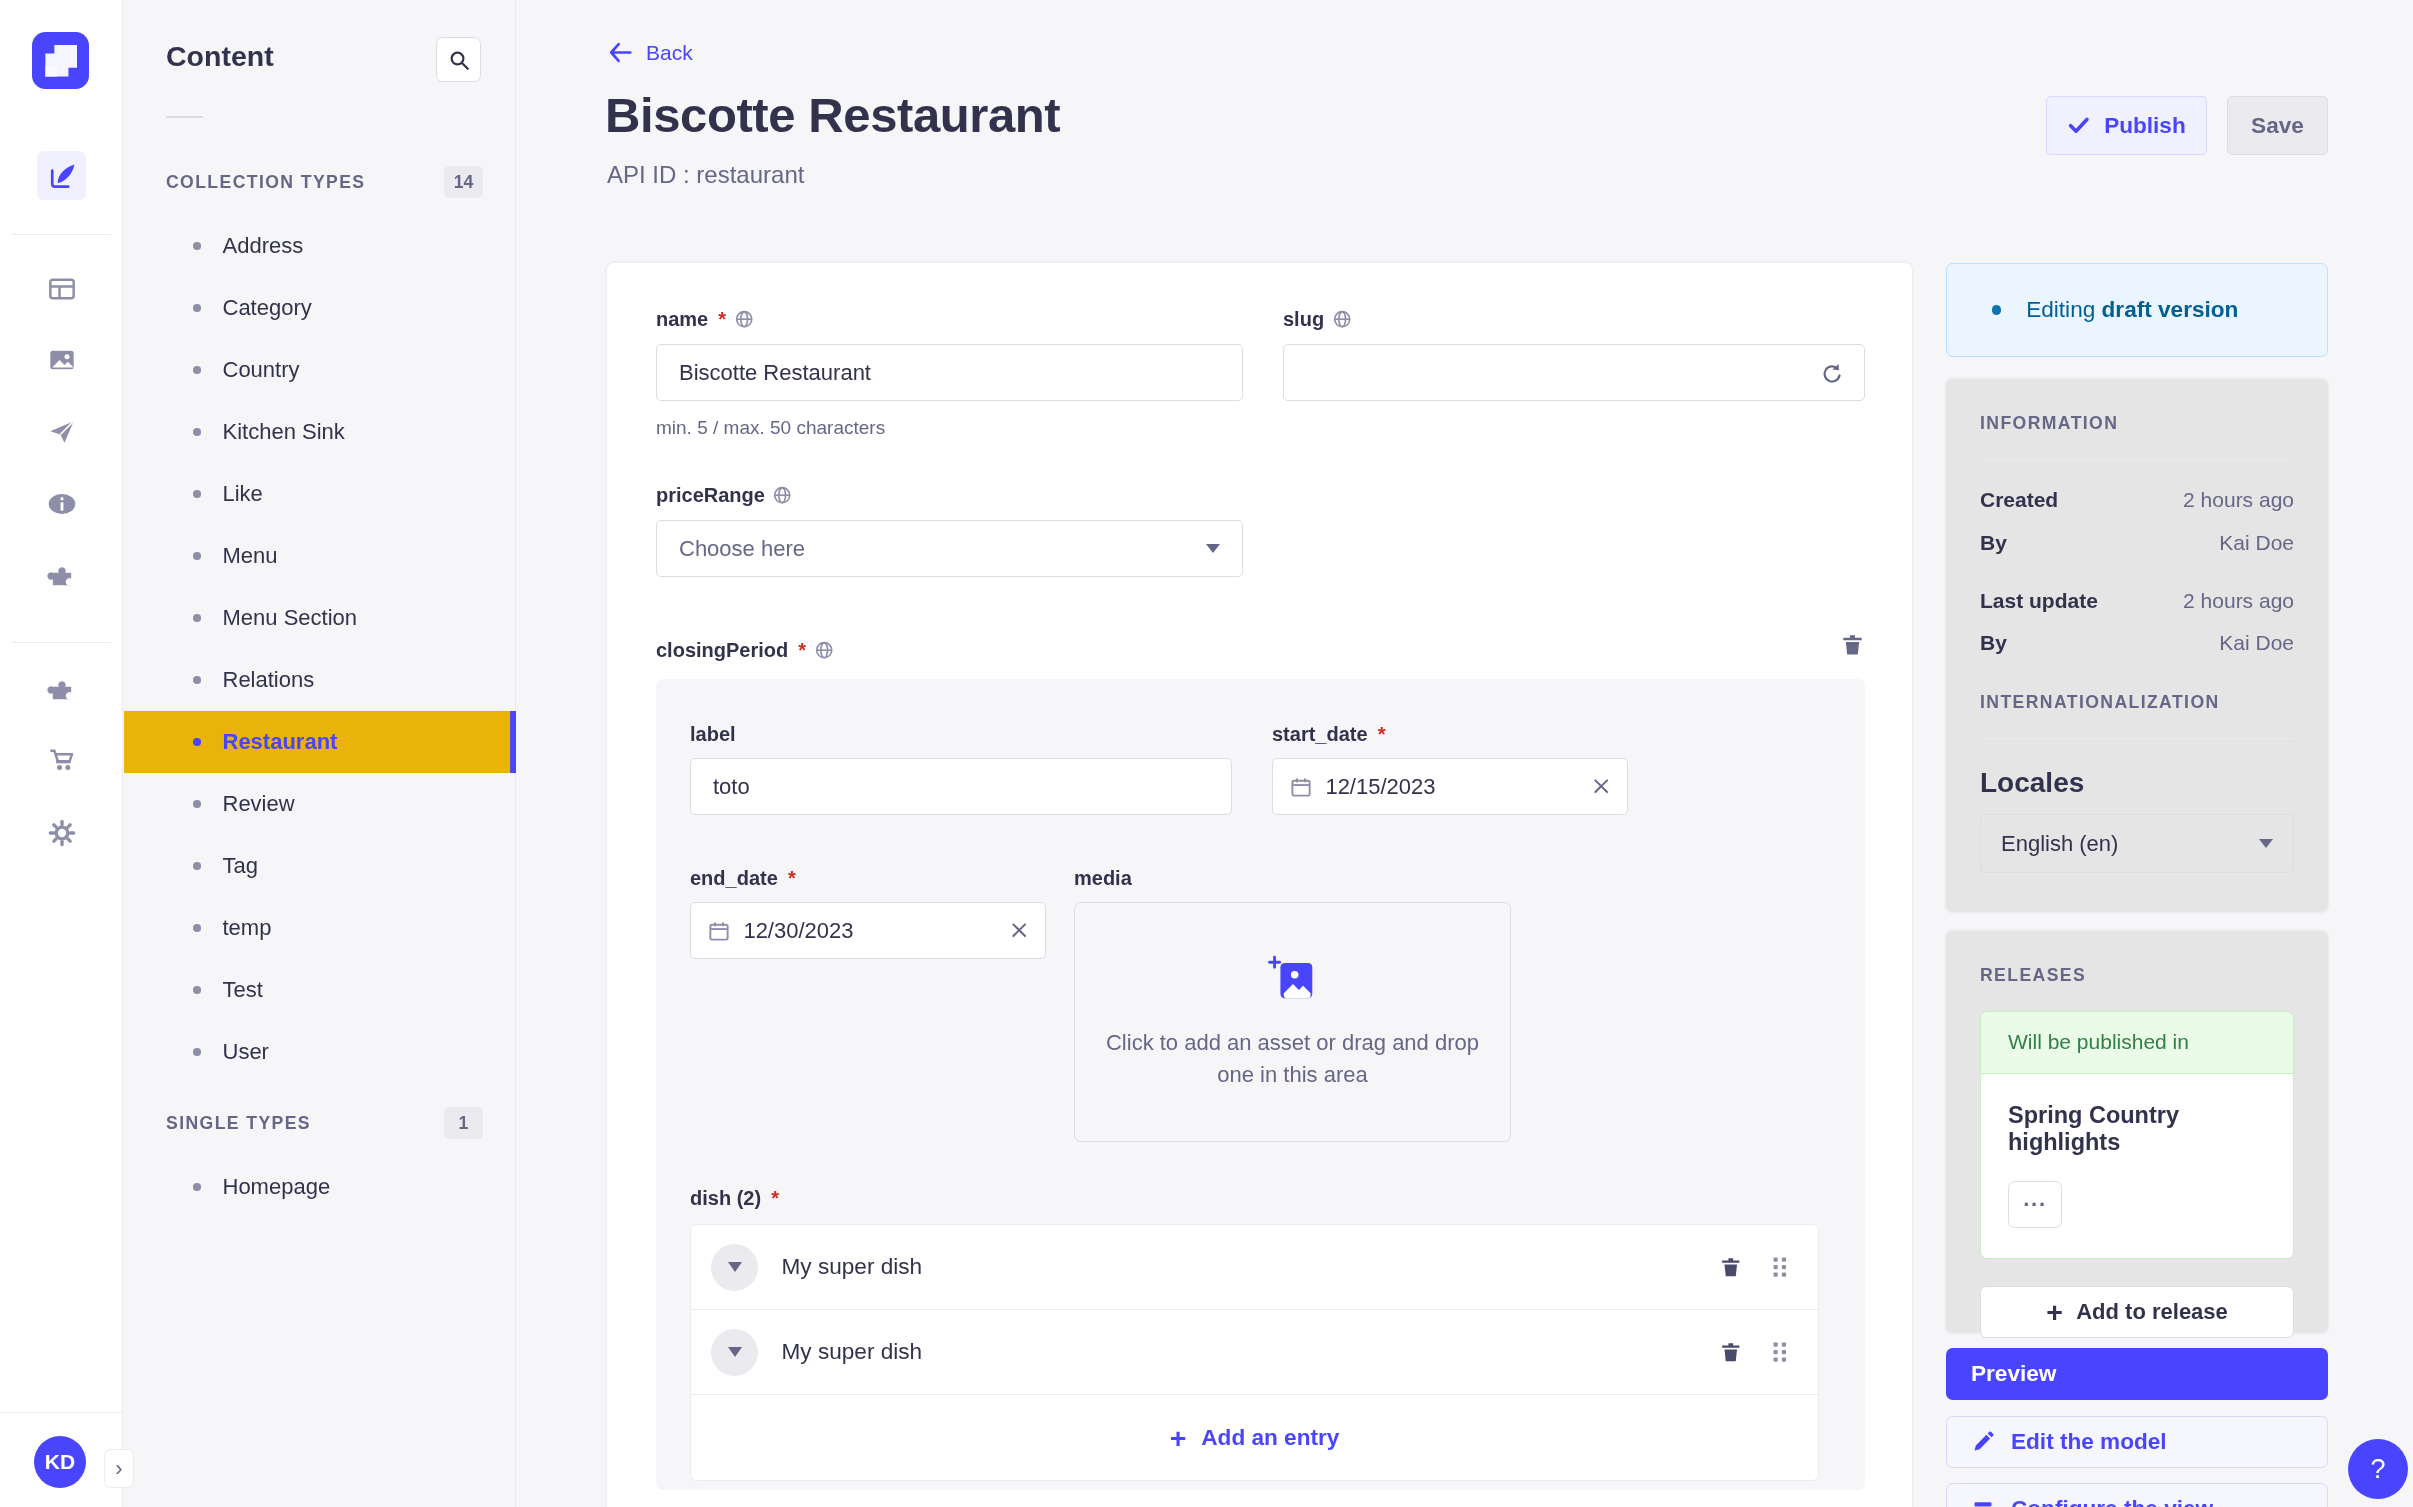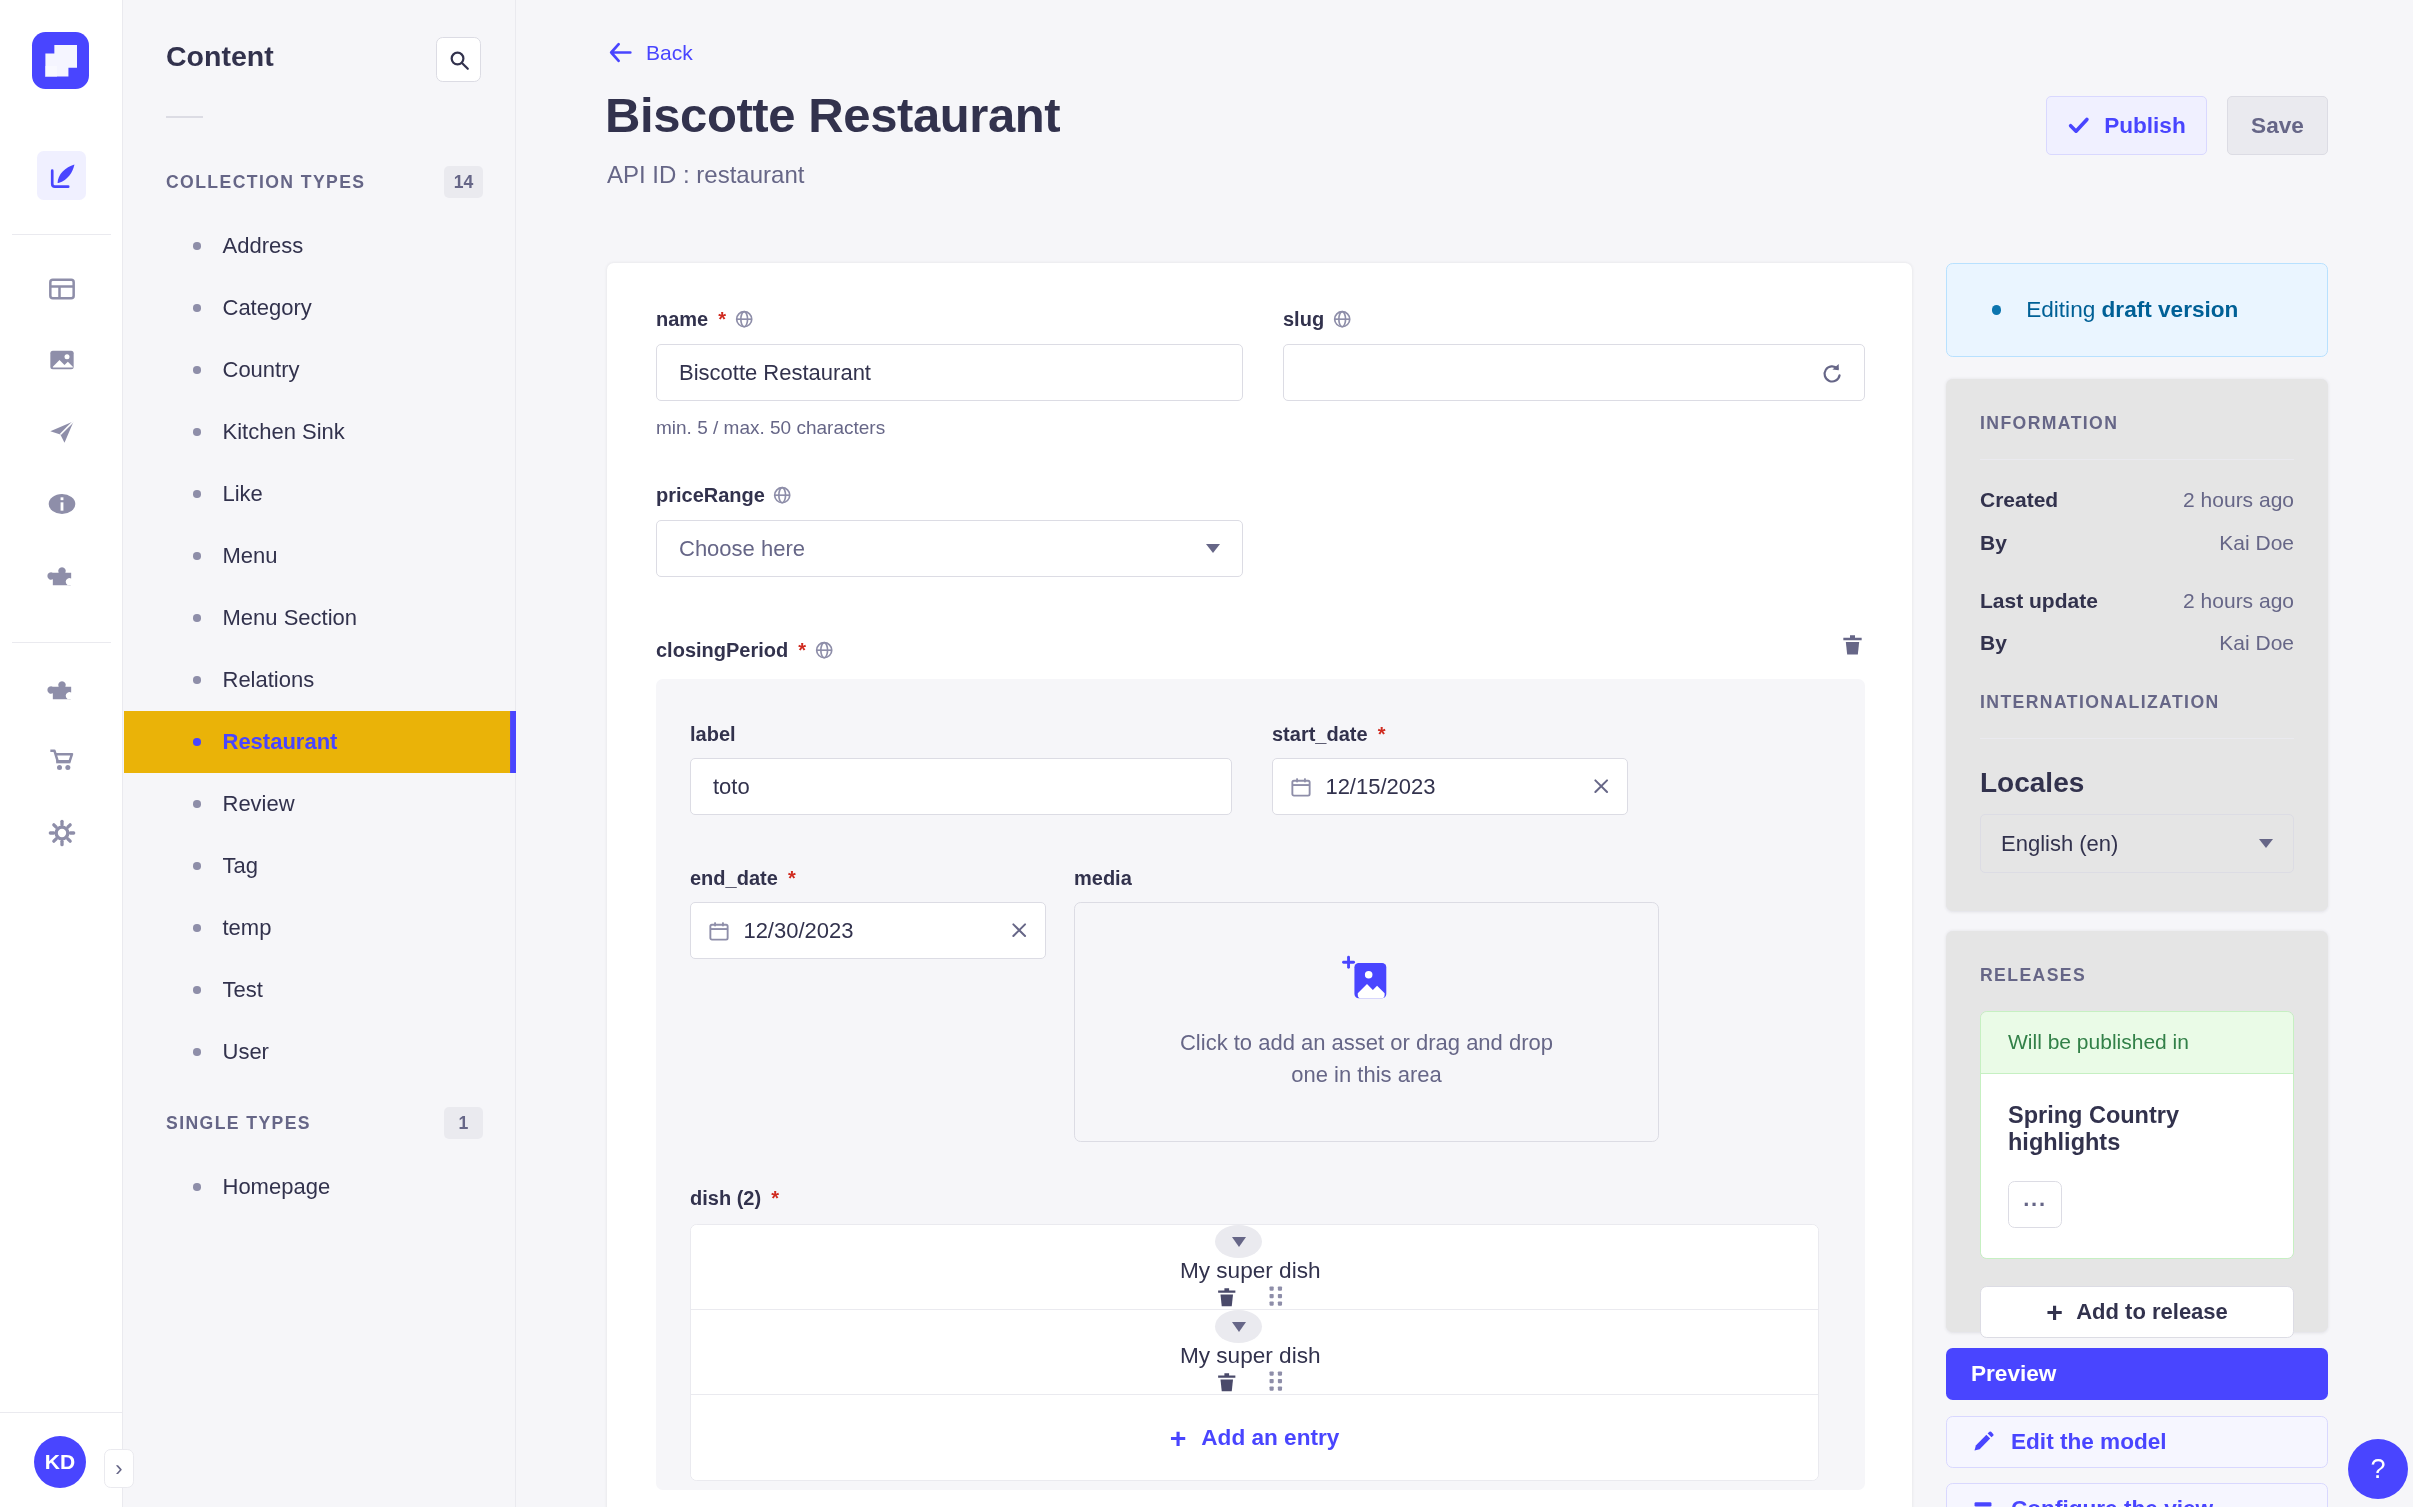--- a/index.html
+++ b/index.html
@@ -50,21 +50,21 @@
   .caret { width:0; height:0; border-left:7.5px solid transparent; border-right:7.5px solid transparent; border-top:9.2px solid #666687; }
   .icon-btn { background:none; border:none; cursor:pointer; display:flex; align-items:center; justify-content:center; }
 
   .cmp-panel { position:absolute; left:49px; top:416px; width:1209px; height:811px; background:#F6F6F9; border-radius:6.7px; }
   .date-input { display:flex; align-items:center; gap:13.4px; background:#fff; border:0.8px solid #DCDCE4; border-radius:5px; position:absolute; height:57px; padding:0 17px; font-size:22px; color:#32324D; justify-content:flex-start; }
   .date-input .spacer { flex:1; }
   .media-box { position:absolute; border:0.8px solid #DCDCE4; border-radius:6.7px; display:flex; flex-direction:column; align-items:center; justify-content:center; gap:22px; cursor:pointer; }
   .media-text { font-size:22px; color:#666687; text-align:center; width:386px; line-height:1.45; }
 
   .acc { position:absolute; left:34px; top:545px; width:1129px; height:257px; background:#FFFFFF; border:0.8px solid #EAEAEF; border-radius:6.7px; overflow:hidden; }
-  .acc-row { height:85px; display:flex; align-items:center; padding:0 28.5px 0 20px; border-bottom:0.8px solid #EAEAEF; background:#fff;flex-direction:column; }
+  .acc-row { height:85px; display:flex; align-items:center; padding:0 28.5px 0 20px; border-bottom:0.8px solid #EAEAEF; background:#fff; }
   .acc-toggle { width:47px; height:47px; border-radius:50%; background:#EAEAEF; border:none; cursor:pointer; display:flex; align-items:center; justify-content:center; margin-right:23.5px; }
   .tri-down { width:0; height:0; border-left:7.5px solid transparent; border-right:7.5px solid transparent; border-top:10px solid #666687; }
   .acc-title { font-size:22.6px; color:#32324D; flex:1; }
   .acc-actions { display:flex; align-items:center; gap:28.5px; }
   .add-entry { height:86px; display:flex; align-items:center; justify-content:center; gap:15px; color:#4945FF; font-size:22.6px; font-weight:600; cursor:pointer; background:#fff; }
   .plus-glyph { font-size:28.5px; font-weight:600; line-height:1; }
 
   
   .banner { position:absolute; left:1946px; top:263px; width:382px; height:94px; background:#EAF5FF; border:0.8px solid #B8E1FF; border-radius:6.7px; display:flex; align-items:center; padding-left:45px; gap:25px; }
   .banner .bdot { width:9.2px; height:9.2px; border-radius:50%; background:#0C75AF; }
@@ -377,21 +377,21 @@
       <span class="spacer"></span>
       <svg width="18.4" height="18.4" viewBox="0 0 22 22">
           <line x1="4" y1="4" x2="18" y2="18" stroke="#666687" stroke-width="2.4" stroke-linecap="round"></line>
           <line x1="18" y1="4" x2="4" y2="18" stroke="#666687" stroke-width="2.4" stroke-linecap="round"></line>
         </svg>
     </div>
 
     <label class="f-label" style="left:418px; top:188px">
         <span>media</span>
       </label>
-    <div class="media-box" style="left:418px; top:223px; width:585px; height:240px">
+    <div class="media-box" style="left:418px; top:223px; width:437px; height:240px">
       <svg width="52" height="52" viewBox="0 0 62 62">
         <rect x="16" y="12" width="38" height="42" rx="5" fill="#4945FF"></rect>
         <circle cx="33" cy="26" r="4.5" fill="#fff"></circle>
         <path d="M20 48 l11-11 7 7 5-5 9 9 v2 a4 4 0 0 1 -4 4 H24 a4 4 0 0 1 -4-4 Z" fill="#fff"></path>
         <line x1="9" y1="5" x2="9" y2="17" stroke="#4945FF" stroke-width="3.4" stroke-linecap="round"></line>
         <line x1="3" y1="11" x2="15" y2="11" stroke="#4945FF" stroke-width="3.4" stroke-linecap="round"></line>
       </svg>
       <div class="media-text">Click to add an asset or drag and drop one in this area</div>
     </div>
 

